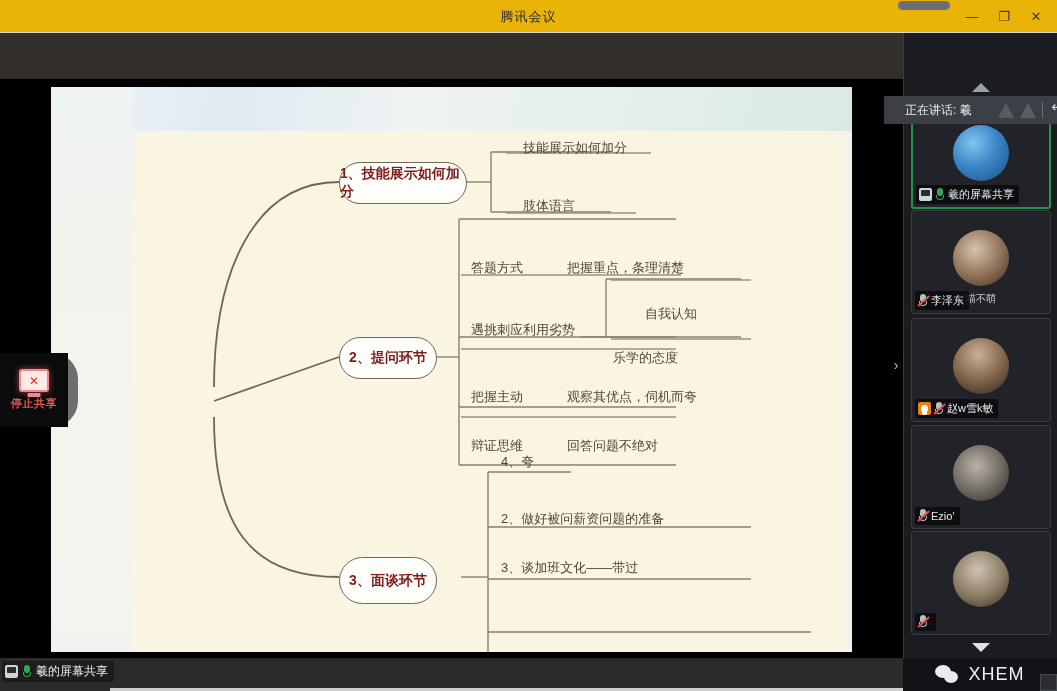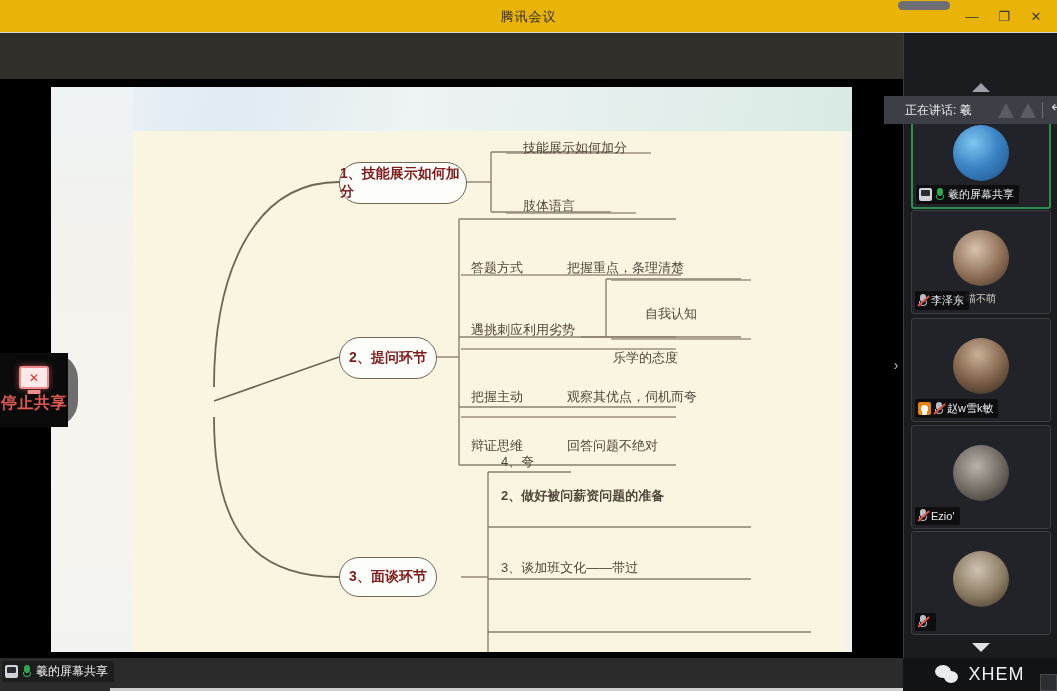--- a/index.html
+++ b/index.html
@@ -109,21 +109,21 @@
     color: #d93025; font-size: 12px; font-weight: bold;
     box-shadow: 0 0 6px rgba(255,120,120,.55);
     position: relative;
   }
   #stopshare .scr-icon::after {
     content: ""; position: absolute; bottom: -7px; left: 50%;
     transform: translateX(-50%);
     width: 13px; height: 4px; background: #f08a8a; border-radius: 1px;
   }
   #stopshare .scr-label {
-    font-size: 16px; color: #e05a52; font-weight: bold; letter-spacing: .5px;
+    font-size: 11px; color: #e05a52; font-weight: bold; letter-spacing: .5px;
   }
   #stopshare-tab {
     position: absolute; left: 52px; top: 320px;
     width: 26px; height: 74px;
     background: #6e6e6e; border-radius: 0 26px 26px 0;
     z-index: 15;
   }
 
   
   #sidebar {
@@ -361,23 +361,23 @@
     <div class="leaf" style="left:420px; top:172px;">答题方式</div>
     <div class="leaf" style="left:516px; top:172px;">把握重点，条理清楚</div>
     <div class="leaf" style="left:420px; top:234px;">遇挑刺应利用劣势</div>
     <div class="leaf" style="left:562px; top:218px;margin-left:32px;">自我认知</div>
     <div class="leaf" style="left:562px; top:262px;">乐学的态度</div>
     <div class="leaf" style="left:420px; top:301px;">把握主动</div>
     <div class="leaf" style="left:516px; top:301px;">观察其优点，伺机而夸</div>
     <div class="leaf" style="left:420px; top:350px;">辩证思维</div>
     <div class="leaf" style="left:516px; top:350px;">回答问题不绝对</div>
 
-    <div class="node-pill" style="left:288px; top:470px; width:98px; height:40px; font-size:14px;">3、面谈环节</div>
+    <div class="node-pill" style="left:288px; top:470px; width:98px; height:47px; font-size:14px;">3、面谈环节</div>
     <div class="leaf" style="left:450px; top:366px;">4、夸</div>
-    <div class="leaf" style="left:450px; top:400px;font-weight:bold;">2、做好被问薪资问题的准备</div>
+    <div class="leaf" style="left:450px; top:423px;">2、做好被问薪资问题的准备</div>
     <div class="leaf" style="left:450px; top:472px;">3、谈加班文化——带过</div>
   </div>
 
   <div id="stopshare-tab"></div>
   <div id="stopshare">
     <div class="scr-icon">✕</div>
     <div class="scr-label">停止共享</div>
   </div>
 </div>
 

